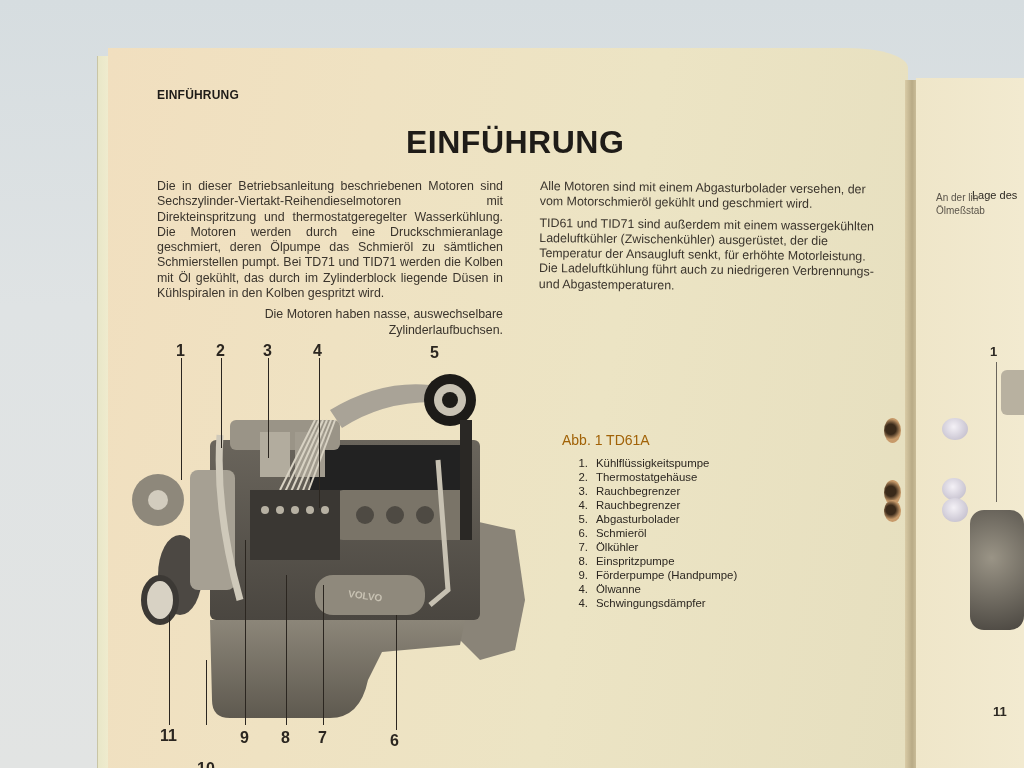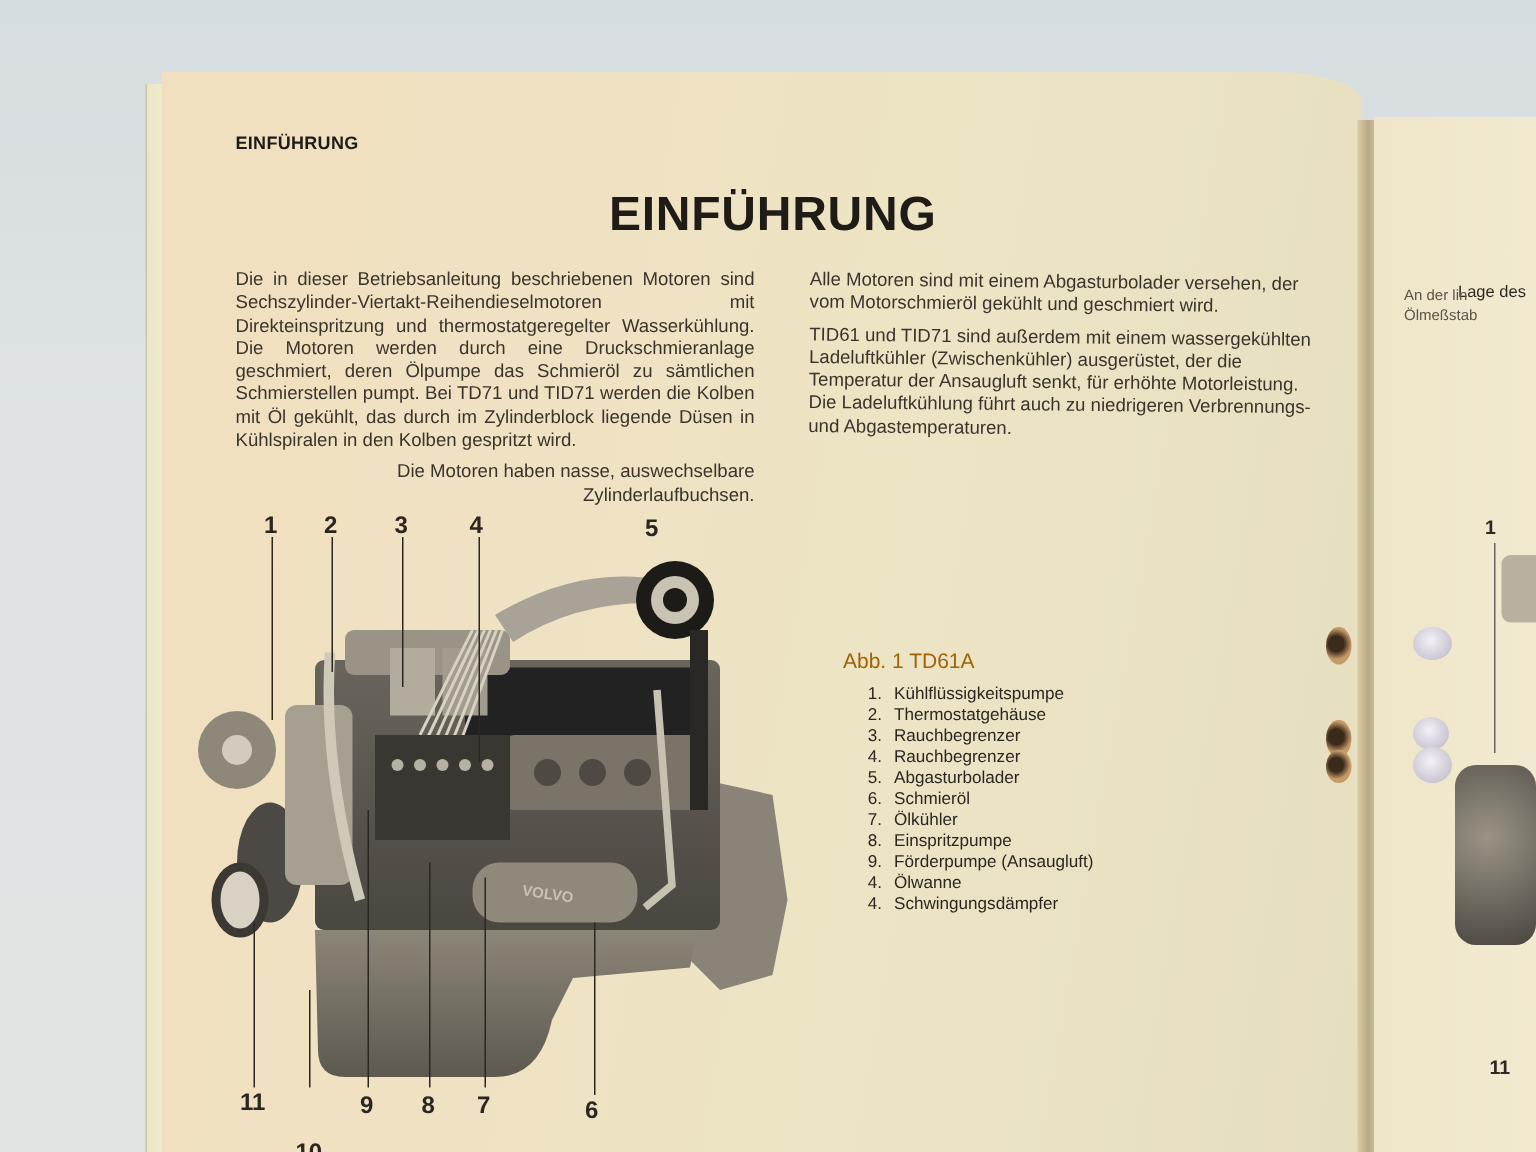--- a/index.html
+++ b/index.html
@@ -177,21 +177,21 @@
   <li>
       <span class="num">7.</span>
       <span>Ölkühler</span>
     </li>
   <li>
       <span class="num">8.</span>
       <span>Einspritzpumpe</span>
     </li>
   <li>
       <span class="num">9.</span>
-      <span>Förderpumpe (Ansaugluft)</span>
+      <span>Förderpumpe (Handpumpe)</span>
     </li>
   <li>
       <span class="num">4.</span>
       <span>Ölwanne</span>
     </li>
   <li>
       <span class="num">4.</span>
       <span>Schwingungsdämpfer</span>
     </li>
 </ul>

